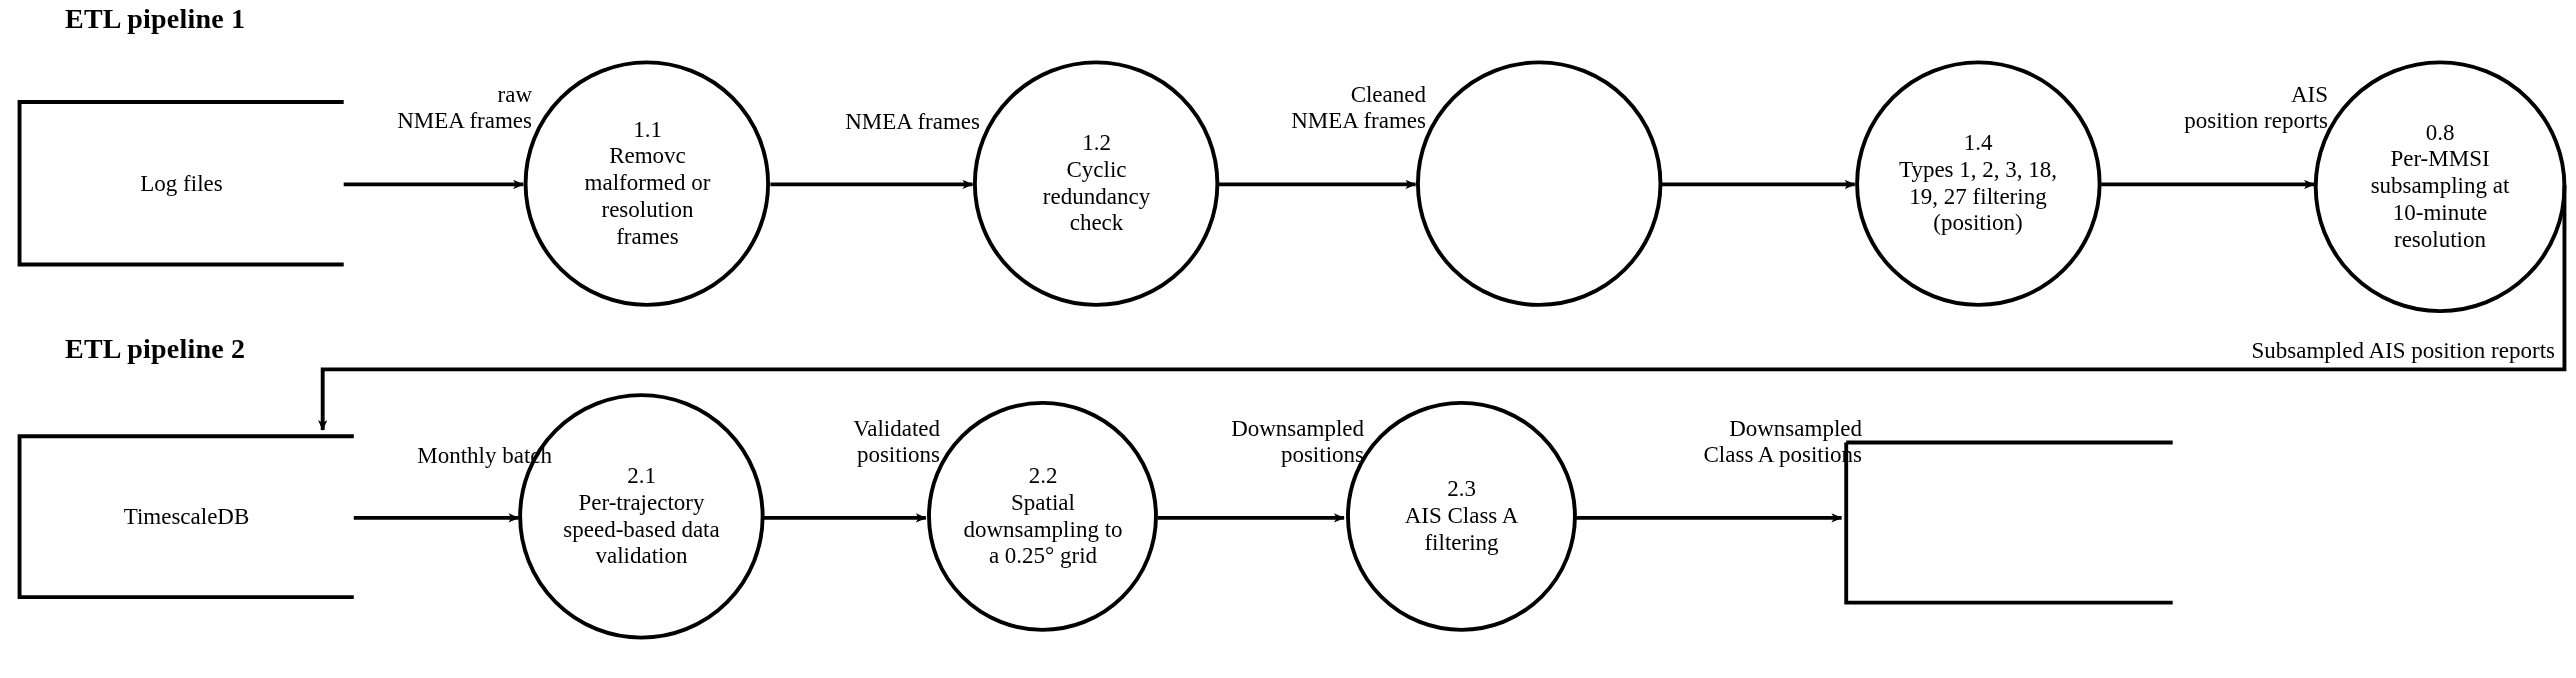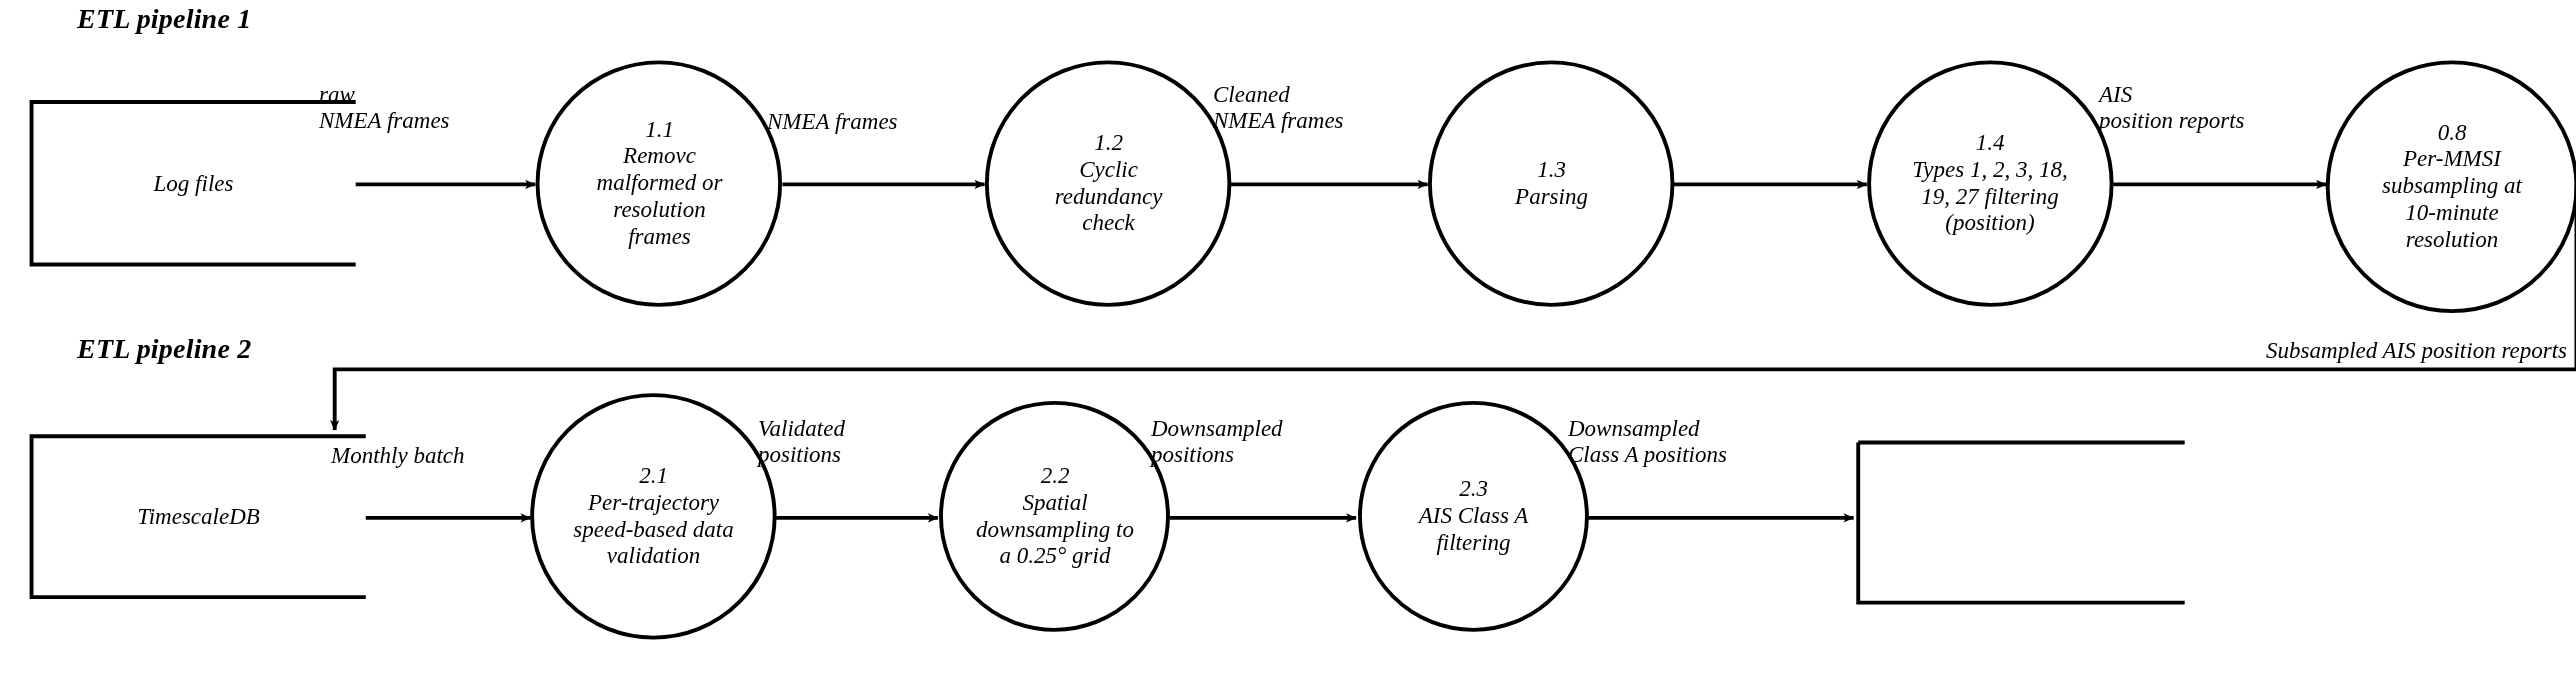--- a/index.html
+++ b/index.html
@@ -1,25 +1,25 @@
 <!DOCTYPE html>
 <html style="font-size:12.4px"><head>
 <meta charset="utf-8">
 <style>
   html,body{margin:0;padding:0;background:#fff;}
   body{width:2576px;height:679px;position:relative;overflow:hidden;
        font-family:"Liberation Serif","DejaVu Serif",serif;color:#000;}
-  #canvas{position:absolute;left:16px;top:0;width:2173px;height:679px;font-style:italic;}
+  #canvas{position:absolute;left:4px;top:0;width:2173px;height:679px;}
   svg.layer{position:absolute;left:0;top:0;width:2576px;height:679px;overflow:visible;}
   .heading{position:absolute;font-weight:bold;font-size:28px;letter-spacing:0.2px;white-space:nowrap;}
   .node-label{position:absolute;text-align:center;line-height:1.16;font-size:23px;
               display:flex;flex-direction:column;justify-content:center;align-items:center;}
   .node-label div{white-space:nowrap;}
   .store-label{position:absolute;text-align:center;font-size:23px;white-space:nowrap;}
-  .flow-label{position:absolute;text-align:left;font-size:23px;line-height:1.14;white-space:nowrap;}
+  .flow-label{position:absolute;text-align:right;font-size:23px;line-height:1.14;white-space:nowrap;}
   .flow-label div{white-space:nowrap;}
   .flow-label.right{text-align:right;}
 </style>
 </head>
 <body>
 
 <div id="canvas">
 
   <svg class="layer" viewBox="0 0 3314 873" xmlns="http://www.w3.org/2000/svg">
     <defs>
@@ -80,24 +80,20 @@
     <div>frames</div>
   </div>
 
   <div class="node-label" style="left:971px;top:62px;width:243px;height:243px;">
     <div>1.2</div>
     <div>Cyclic</div>
     <div>redundancy</div>
     <div>check</div>
   </div>
 
-  <div class="node-label" style="left:1414px;top:62px;width:243px;height:243px;">
-    <div>1.3</div>
-    <div>Parsing</div>
-  </div>
 
   <div class="node-label" style="left:1845px;top:62px;width:258px;height:243px;">
     <div>1.4</div>
     <div>Types 1, 2, 3, 18,</div>
     <div>19, 27 filtering</div>
     <div>(position)</div>
   </div>
 
   <div class="node-label" style="left:2304px;top:62px;width:264px;height:249px;">
     <div>0.8</div>

